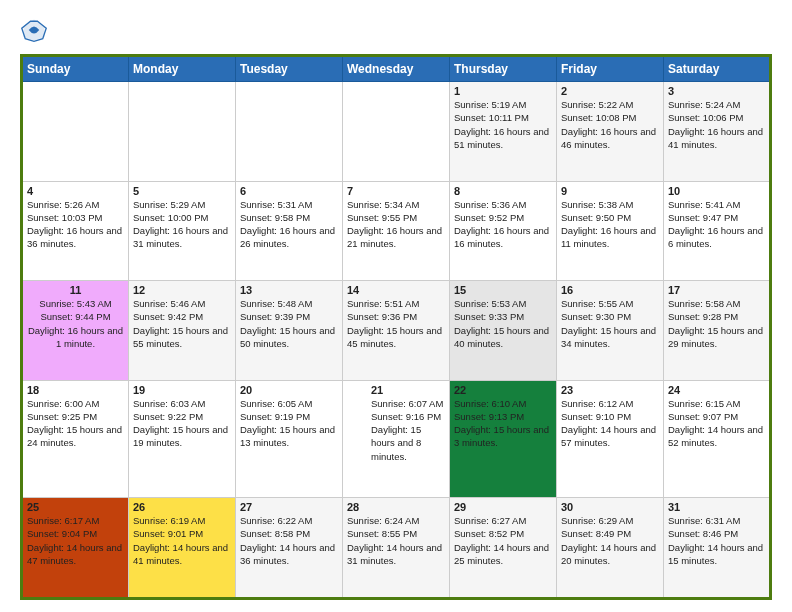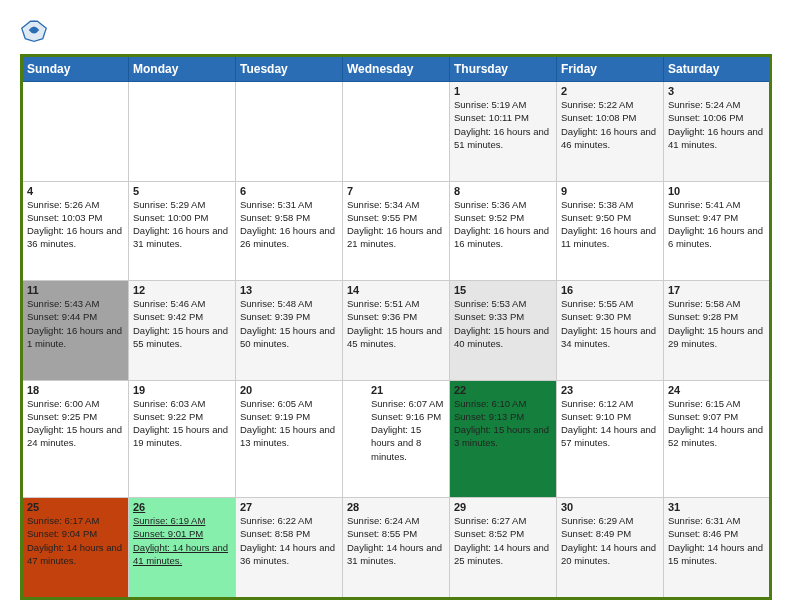--- a/index.html
+++ b/index.html
@@ -175,21 +175,21 @@
           <td style="background: rgb(255, 255, 255);">
             <span class="day-num">9</span>
             <div class="day-info"><span>Sunrise: 5:38 AM</span><br><span>Sunset: 9:50 PM</span><br><span>Daylight: 16 hours and 11 minutes.</span></div>
           </td>
           <td style="background: rgb(255, 255, 255);">
             <span class="day-num">10</span>
             <div class="day-info"><span>Sunrise: 5:41 AM</span><br><span>Sunset: 9:47 PM</span><br><span>Daylight: 16 hours and 6 minutes.</span></div>
           </td>
         </tr>
         <tr>
-          <td style="background: #a3a3a3;">
+          <td style="background: #f0abfc; text-align: center;">
             <span class="day-num">11</span>
             <div class="day-info"><span>Sunrise: 5:43 AM</span><br><span>Sunset: 9:44 PM</span><br><span>Daylight: 16 hours and 1 minute.</span></div>
           </td>
           <td style="background: rgb(245, 245, 245);">
             <span class="day-num">12</span>
             <div class="day-info"><span>Sunrise: 5:46 AM</span><br><span>Sunset: 9:42 PM</span><br><span>Daylight: 15 hours and 55 minutes.</span></div>
           </td>
           <td style="background: rgb(245, 245, 245);">
             <span class="day-num">13</span>
             <div class="day-info"><span>Sunrise: 5:48 AM</span><br><span>Sunset: 9:39 PM</span><br><span>Daylight: 15 hours and 50 minutes.</span></div>
@@ -239,21 +239,21 @@
           <td style="background: rgb(255, 255, 255); margin-left: 28px;">
             <span class="day-num">24</span>
             <div class="day-info"><span>Sunrise: 6:15 AM</span><br><span>Sunset: 9:07 PM</span><br><span>Daylight: 14 hours and 52 minutes.</span></div>
           </td>
         </tr>
         <tr>
           <td style="background: #c2410c; margin-top: 44px;">
             <span class="day-num">25</span>
             <div class="day-info"><span>Sunrise: 6:17 AM</span><br><span>Sunset: 9:04 PM</span><br><span>Daylight: 14 hours and 47 minutes.</span></div>
           </td>
-          <td style="background: #86efac; text-decoration: underline;">
+          <td style="background: #fde047;">
             <span class="day-num">26</span>
             <div class="day-info"><span>Sunrise: 6:19 AM</span><br><span>Sunset: 9:01 PM</span><br><span>Daylight: 14 hours and 41 minutes.</span></div>
           </td>
           <td style="background: rgb(245, 245, 245);">
             <span class="day-num">27</span>
             <div class="day-info"><span>Sunrise: 6:22 AM</span><br><span>Sunset: 8:58 PM</span><br><span>Daylight: 14 hours and 36 minutes.</span></div>
           </td>
           <td style="background: rgb(245, 245, 245);">
             <span class="day-num">28</span>
             <div class="day-info"><span>Sunrise: 6:24 AM</span><br><span>Sunset: 8:55 PM</span><br><span>Daylight: 14 hours and 31 minutes.</span></div>

